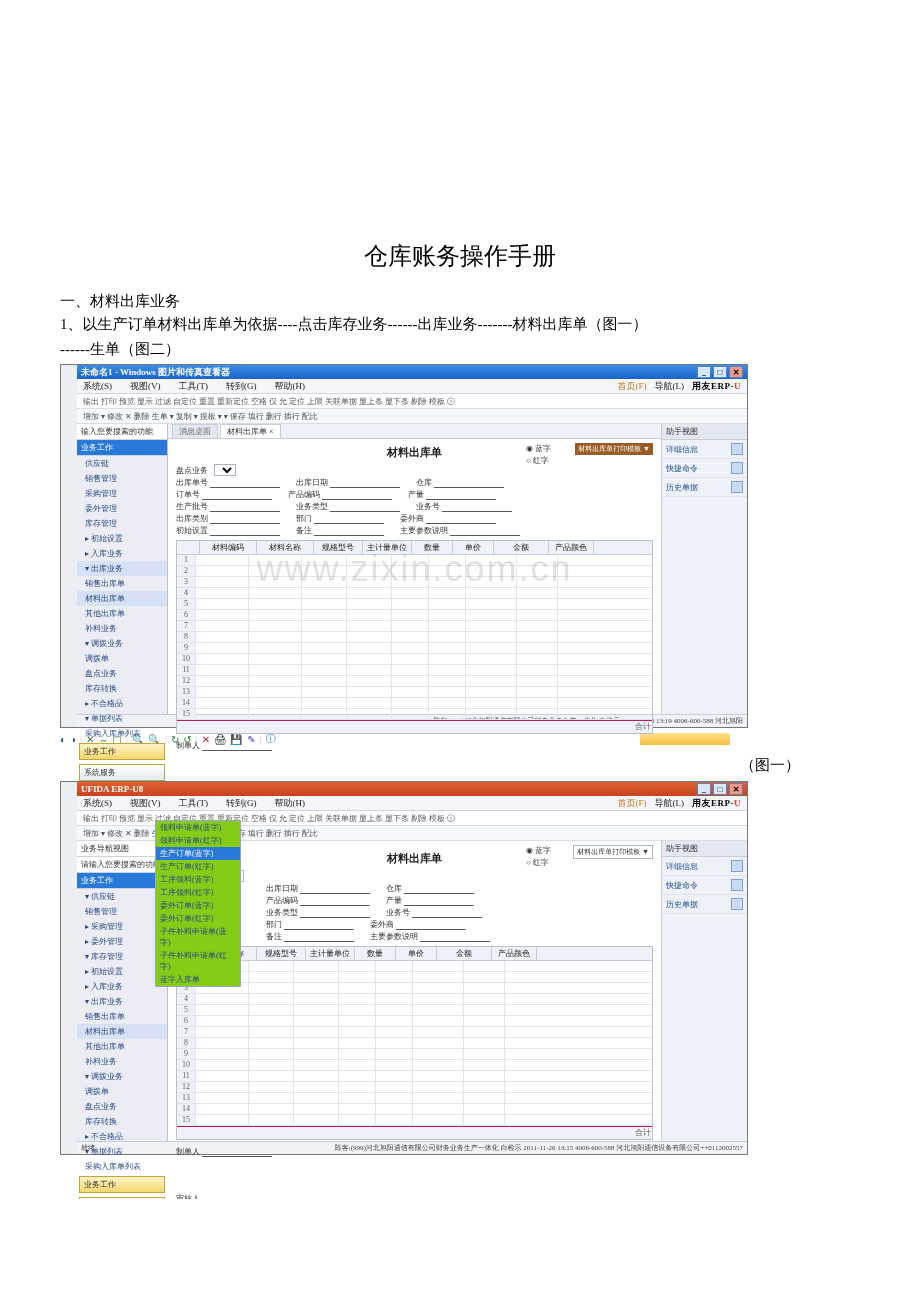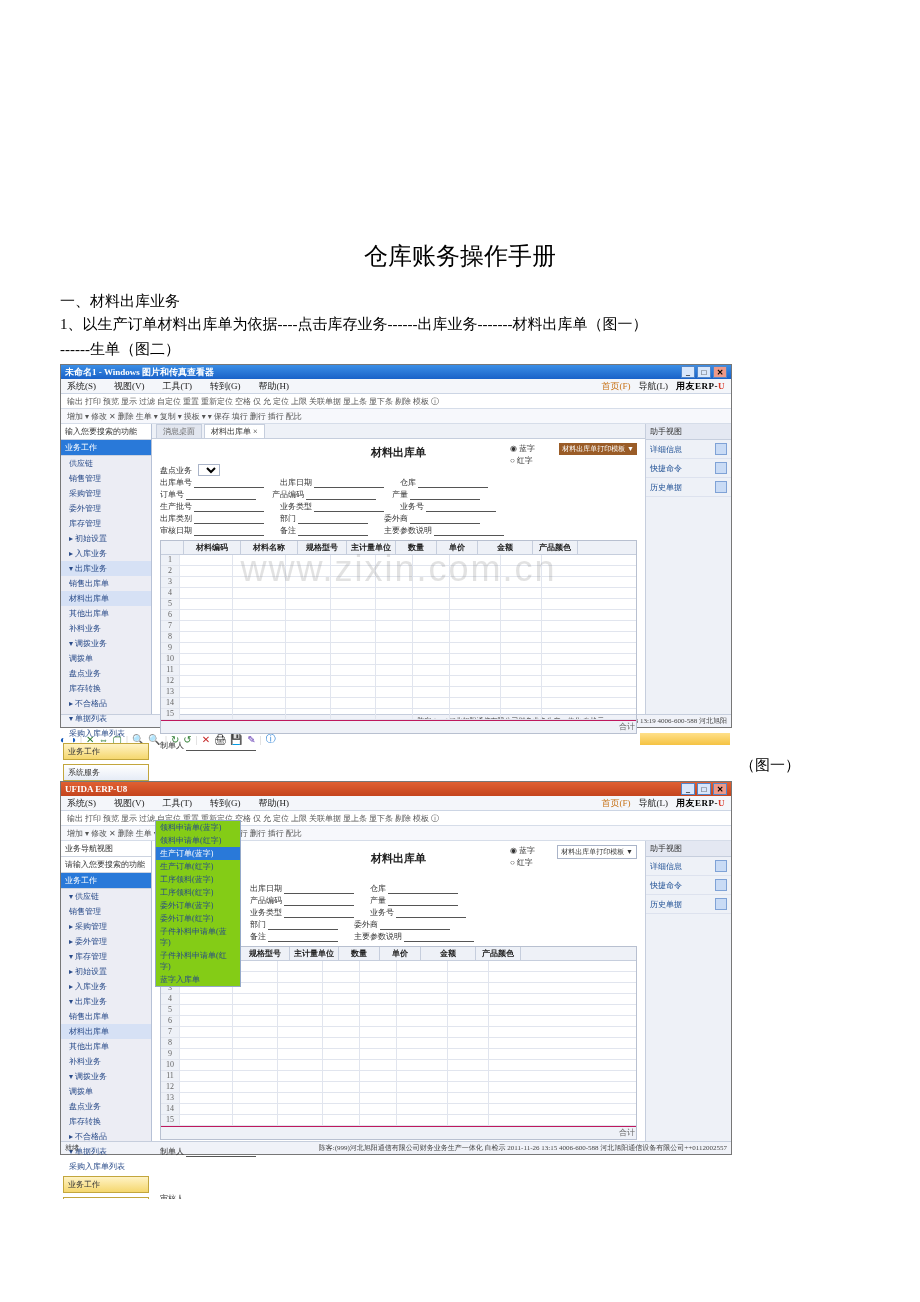--- a/index.html
+++ b/index.html
@@ -1,20 +1,20 @@
 <!DOCTYPE html>
 <html><head>
 <meta charset="utf-8">
 <style>
   body { margin:0; font-family:"SimSun","Microsoft YaHei",serif; background:#fff; color:#000; width:920px; }
   .page { padding:60px 60px 40px 60px; }
   .title { text-align:center; font-size:24px; font-family:"SimSun",serif; margin:180px 0 20px 0; }
   .sec { font-size:15px; margin:6px 0 2px 0; }
   .para { font-size:15px; line-height:1.5; margin:2px 0; }
-  .shot { border:1px solid #777; width:670px; background:#ebeff4; font-size:9px; position:relative; margin:4px 0; }
+  .shot { border:1px solid #777; width:670px; background:#ebeff4; font-size:9px; position:relative; margin:4px 0;padding-left:16px; }
   
   .winbar { background:#1a62c8; background:linear-gradient(#3b8ee6,#1a62c8); color:#fff; height:14px; display:flex; align-items:center; padding:0 4px; font-weight:bold; font-size:9px;}
   .winctrl { margin-left:auto; display:flex; gap:2px;}
   .winctrl span{ width:12px; height:10px; background:#d9e7fb; color:#000; font-size:8px; display:flex; align-items:center; justify-content:center; border:1px solid #5286c9;}
   .menubar { background:#f4f6fa; height:14px; display:flex; align-items:center; padding:0 6px; gap:18px; font-size:9px; color:#222; border-bottom:1px solid #ccd5e4;}
   .menubar .right{ margin-left:auto; display:flex; gap:8px; align-items:center;}
   .brand{ color:#000; font-weight:bold; letter-spacing:.5px;}
   .toolbar { background:#fff; height:14px; display:flex; align-items:center; padding:0 6px; gap:10px; font-size:8px; color:#555; border-bottom:1px solid #d6dde9;}
   .toolbar2 { background:#f7f8fc; height:14px; display:flex; align-items:center; padding:0 6px; gap:10px; font-size:8px; color:#555; border-bottom:1px solid #d6dde9;}
   .body3 { display:flex; height:290px; }
@@ -33,21 +33,21 @@
   .doc{ padding:4px 8px; font-size:8px; color:#222; position:relative;}
   .doctitle{ text-align:center; font-weight:bold; font-size:11px; margin:2px 0 4px 0;}
   .printsel{ position:absolute; right:8px; top:4px; background:#9a5c27; color:#fff; padding:1px 3px; font-size:7px;}
   .radios{ position:absolute; right:110px; top:4px; font-size:8px; color:#333; line-height:12px;}
   .formrow{ display:flex; gap:16px; margin:1px 0; align-items:flex-end;}
   .fld{ display:flex; align-items:flex-end; font-size:8px; color:#333;}
   .fld label{ white-space:nowrap; margin-right:2px;}
   .uline{ border-bottom:1px solid #555; min-width:70px; height:9px; display:inline-block;}
   .grid{ margin-top:4px; border:1px solid #b8c0d0; }
   .ghead{ display:flex; background:#eef1f7; border-bottom:1px solid #c6cedd; font-size:8px;}
-  .ghead div{ border-right:1px solid #c6cedd; padding:1px 2px; text-align:center; overflow:hidden;font-weight:bold;}
+  .ghead div{ border-right:1px solid #c6cedd; padding:1px 2px; text-align:center; overflow:hidden;}
   .grow{ display:flex; border-bottom:1px solid #e1e5ee; height:10px;}
   .grow div{ border-right:1px solid #e1e5ee; }
   .gnum{ width:18px; background:#eef1f7; text-align:center; font-size:8px; color:#666;}
   .sumrow{ display:flex; background:#eef1f7; height:12px; border-top:1px solid #be185d;justify-content:flex-end;}
   .bottom{ padding:2px 8px; font-size:8px; display:flex; gap:36px; color:#333;flex-direction:column;}
   .rhcol{ width:85px; background:#eef1f7; border-left:1px solid #c6cedd; font-size:8px;}
   .rhhdr{ background:#e4e8f2; padding:2px 4px; color:#333; border-bottom:1px solid #c6cedd;}
   .rhitem{ display:flex; justify-content:space-between; align-items:center; padding:3px 4px; border-bottom:1px solid #dde2ee; color:#1a4c92;}
   .rhitem .sq{ width:10px; height:10px; background:#c9dbf5; border:1px solid #7fa2d6;}
   .status{ height:12px; background:#f0f2f8; border-top:1px solid #c6cedd; font-size:7px; color:#444; display:flex; align-items:center; padding:0 4px; gap:8px;}
@@ -204,21 +204,21 @@
                 <label>部门</label>
                 <span class="uline"></span>
               </div>
             <div class="fld">
                 <label>委外商</label>
                 <span class="uline"></span>
               </div>
           </div>
           <div class="formrow">
             <div class="fld">
-                <label>审核日期</label>
+                <label>初始设置</label>
                 <span class="uline"></span>
               </div>
             <div class="fld">
                 <label>备注</label>
                 <span class="uline"></span>
               </div>
             <div class="fld">
                 <label>主要参数说明</label>
                 <span class="uline"></span>
               </div>

